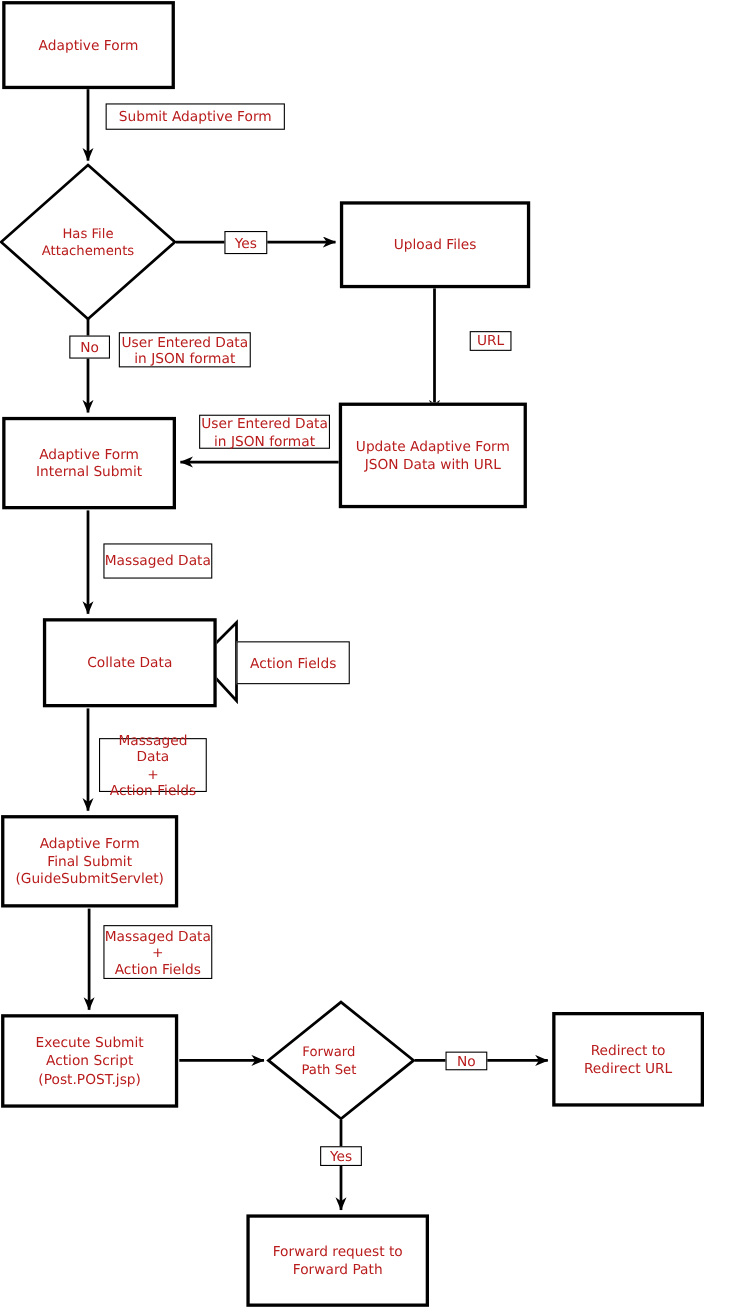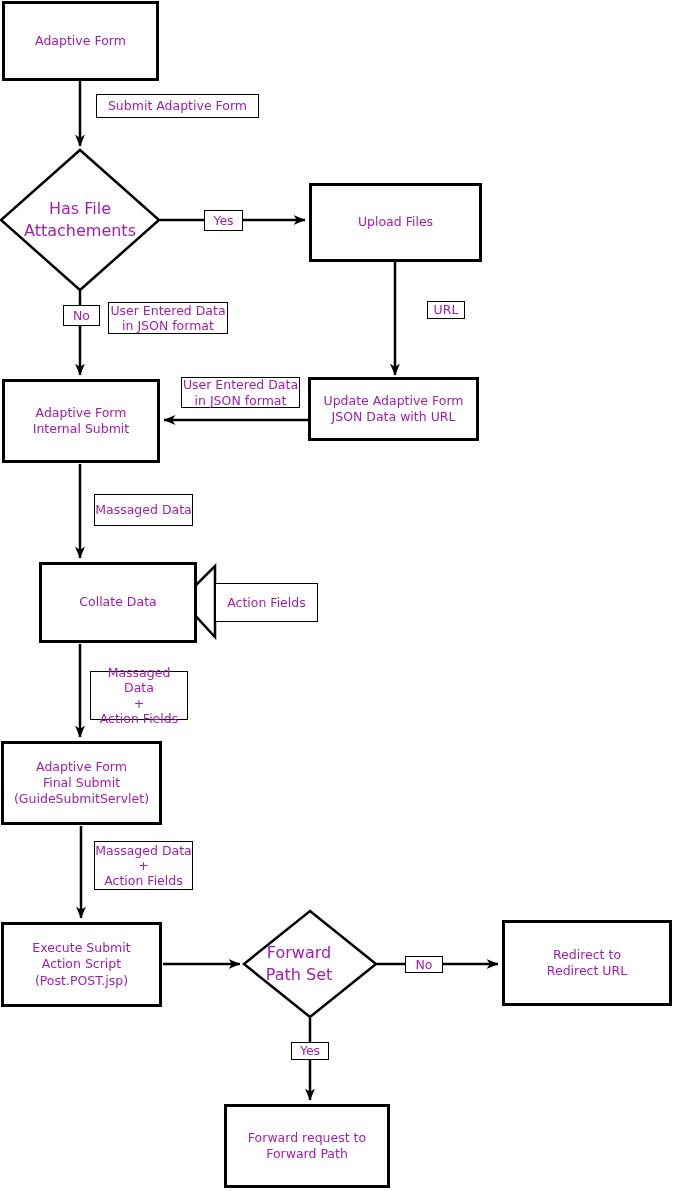--- a/index.html
+++ b/index.html
@@ -2,21 +2,21 @@
 <html><head>
 <meta charset="utf-8">
 <style>
   html, body { margin: 0; padding: 0; background: #ffffff; }
   #stage {
     position: relative;
     width: 674px;
     height: 1191px;
     background: #ffffff;
     font-family: "DejaVu Sans", "Liberation Sans", sans-serif;
-    color: #a21caf;
+    color: #b91c1c;
     overflow: hidden;
   }
   #wires { position: absolute; left: 0; top: 0; z-index: 1; }
   .node, .label, .dtext {
     position: absolute;
     box-sizing: border-box;
     display: flex;
     align-items: center;
     justify-content: center;
     text-align: center;
@@ -30,21 +30,21 @@
     z-index: 2;
   }
   .label {
     border: 1px solid #000000;
     font-size: 12.5px;
     line-height: 1.22;
     z-index: 3;
   }
   .dtext {
     background: transparent;
-    font-size: 16px;
+    font-size: 12px;
     line-height: 1.35;
     z-index: 2;
   }
 </style>
 </head>
 <body>
 
 <div id="stage">
 
   <svg id="wires" width="674" height="1191" viewBox="0 0 674 1191">
@@ -72,34 +72,34 @@
     <path d="M310,1018 L310,1100" stroke="#000000" stroke-width="2.5" fill="none" marker-end="url(#ah)"></path>
   </svg>
 
   <div class="node" style="left:2px; top:1px; width:157px; height:80px;">Adaptive Form</div>
 
   <div class="node" style="left:309px; top:183px; width:173px; height:79px;">Upload Files</div>
 
   <div class="node" style="left:2px; top:379px; width:158px; height:84px;">Adaptive Form
 Internal Submit</div>
 
-  <div class="node" style="left:308px; top:377px; width:171px; height:64px;text-align:center;">Update Adaptive Form
+  <div class="node" style="left:308px; top:366px; width:171px; height:96px;text-align:center;">Update Adaptive Form
 JSON Data with URL</div>
 
   <div class="node" style="left:2px; top:562px; width:158px; height:81px;margin-left:37px;">Collate Data</div>
 
   <div class="node" style="left:1px; top:741px; width:161px; height:84px;">Adaptive Form
 Final Submit
 (GuideSubmitServlet)</div>
 
   <div class="node" style="left:1px; top:922px; width:161px; height:85px;">Execute Submit
 Action Script
 (Post.POST.jsp)</div>
 
-  <div class="node" style="left:502px; top:920px; width:170px; height:86px;">Redirect to
+  <div class="node" style="left:502px; top:920px; width:138px; height:86px;">Redirect to
 Redirect URL</div>
 
   <div class="node" style="left:224px; top:1104px; width:166px; height:84px;">Forward request to
 Forward Path</div>
 
   <div class="dtext" style="left:10px; top:193px; width:140px; height:54px;">Has File
 Attachements</div>
 
   <div class="dtext" style="left:239px; top:938px; width:120px; height:52px;text-align:center;">Forward
 Path Set</div>

